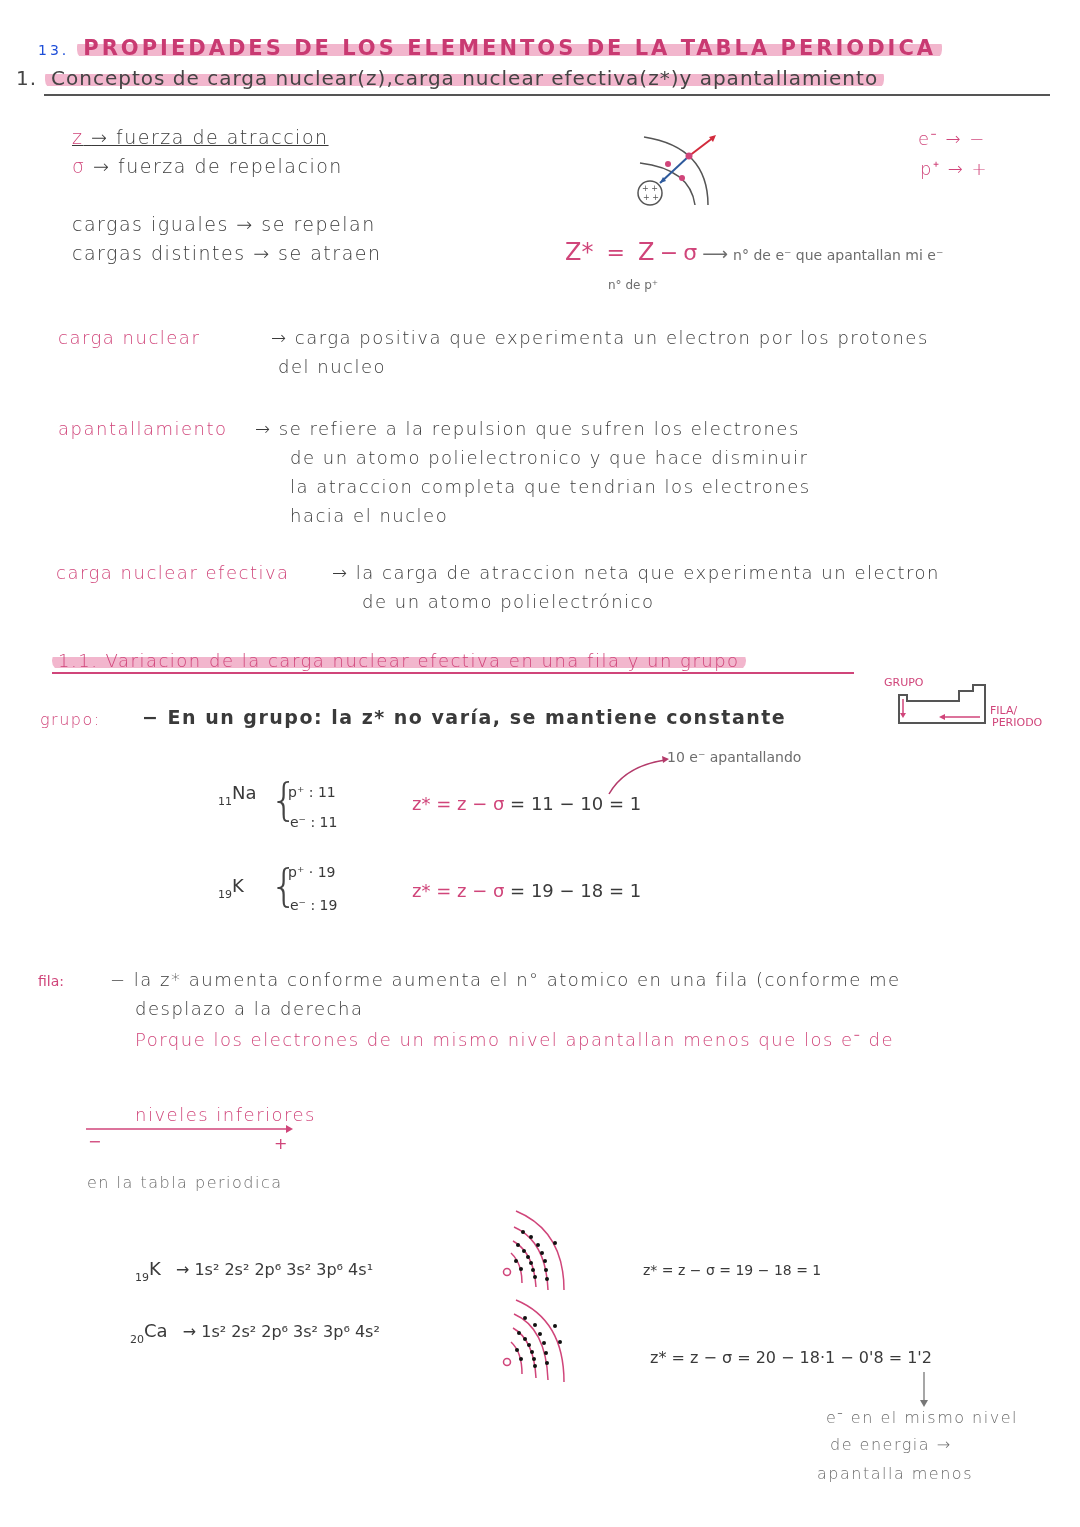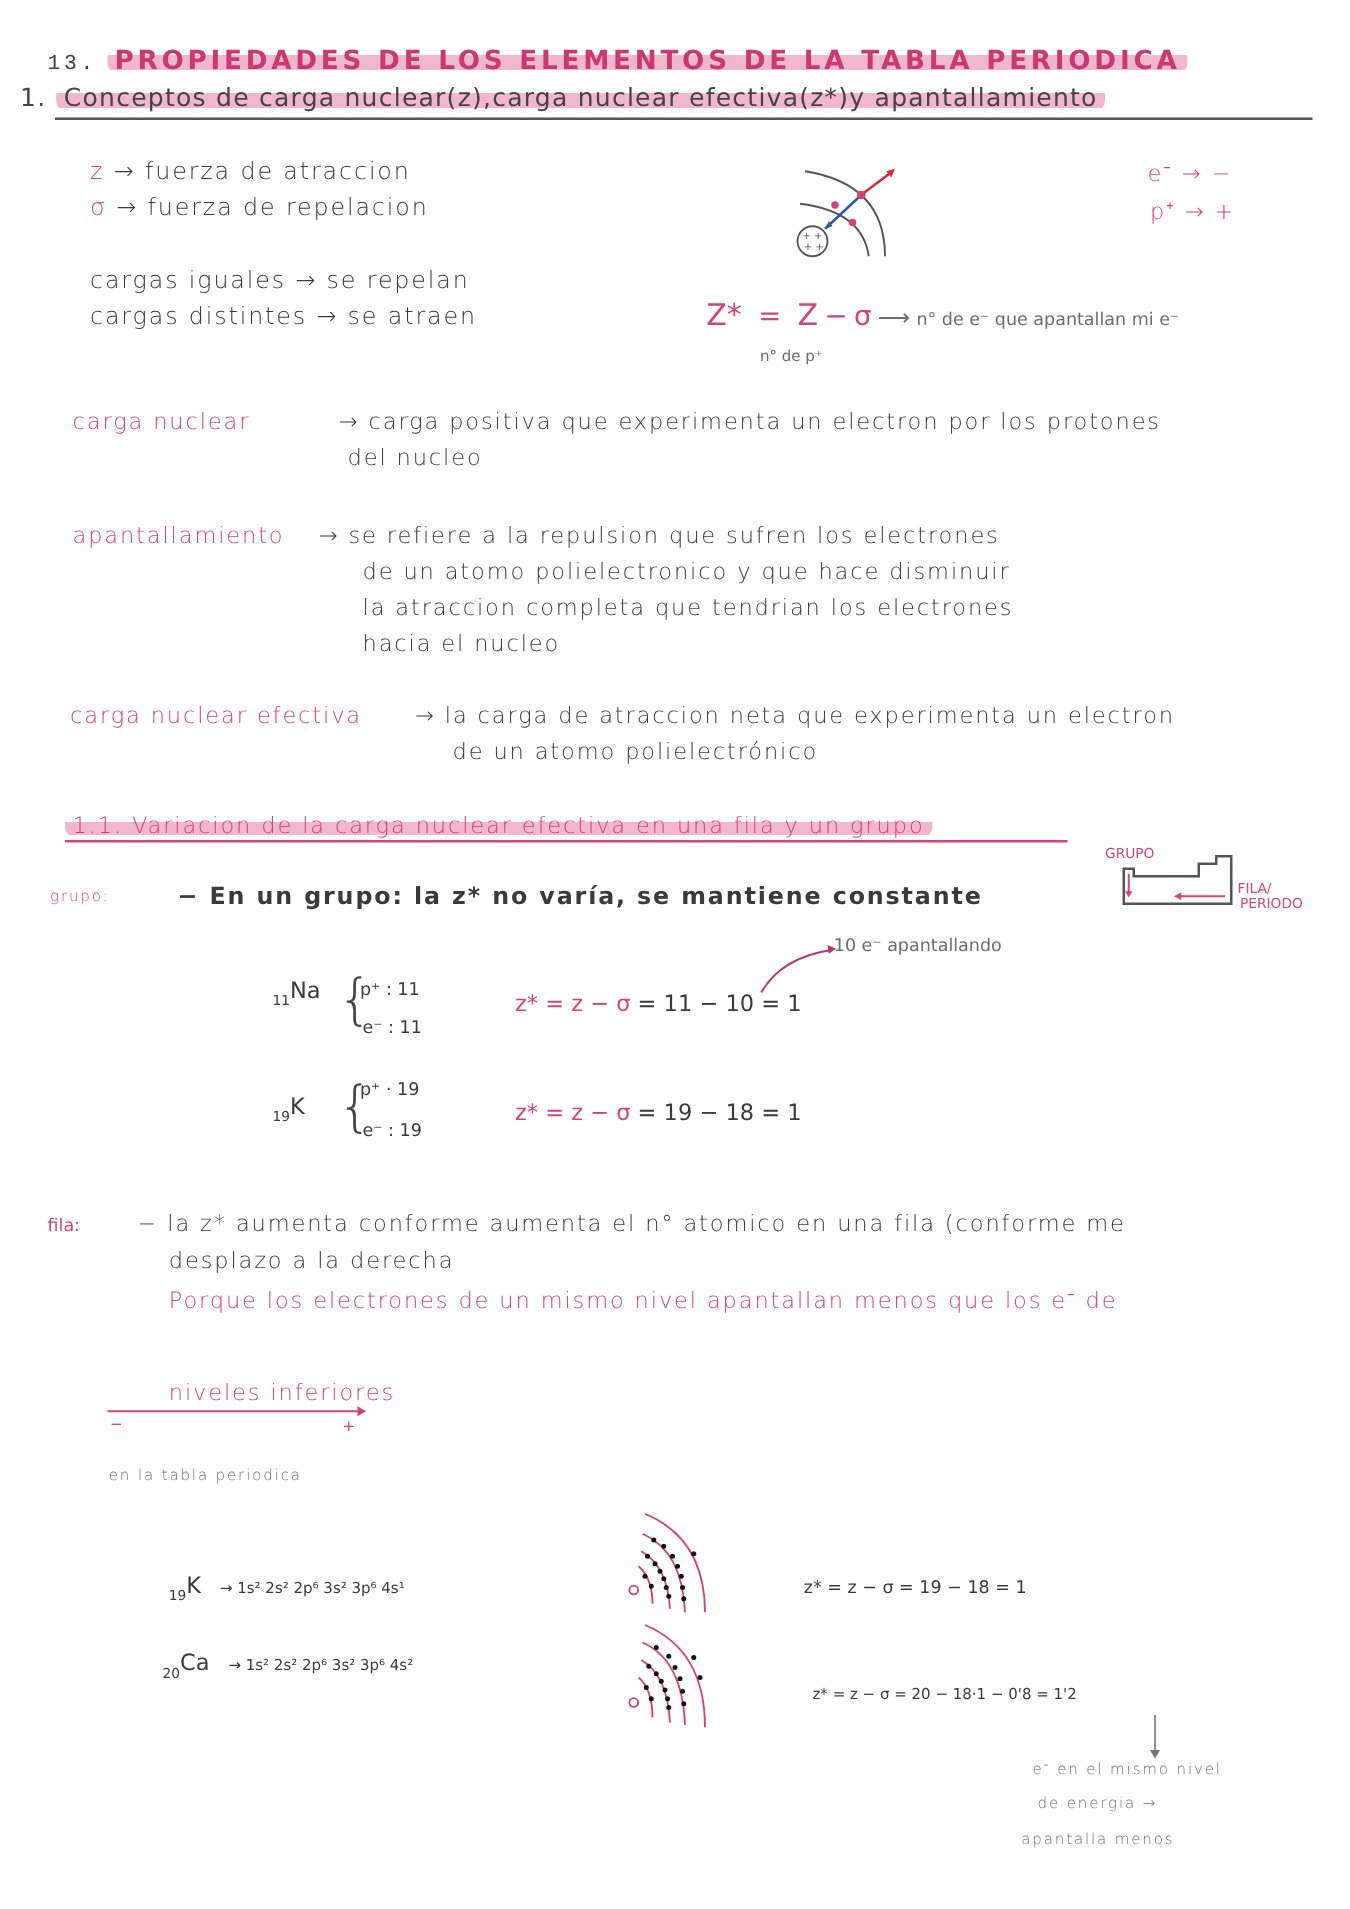--- a/index.html
+++ b/index.html
@@ -3,45 +3,45 @@
 <meta charset="utf-8">
 <style>
   html, body { margin: 0; padding: 0; background: #ffffff; }
   body { width: 1080px; height: 1527px; position: relative; overflow: hidden;
          font-family: "DejaVu Sans", sans-serif; color: #3a3a3a; }
   .abs { position: absolute; white-space: nowrap; }
   .pink { color: #d0457a; }
   .light { color: #6d6d6d; }
   .hand { font-family: "DejaVu Sans", sans-serif; letter-spacing: 1.5px; font-weight: 300; }
   .title { font-size: 21px; letter-spacing: 3px; color: #c93a72; font-weight: 600; }
-  .title-num { color: #404040; font-size: 17px; margin-right: 8px; font-weight: 400; font-family: Liberation Mono, monospace; }
+  .title-num { color: #1d4ed8; font-size: 14px; margin-right: 8px; font-weight: 400; }
   .hl { background: linear-gradient(transparent 35%, #f2b6cd 35%, #f2b6cd 85%, transparent 85%); border-radius: 10px; padding: 0 6px; }
   .subtitle { font-size: 20px; color: #444; letter-spacing: 1px; }
   .rule { position: absolute; height: 2px; background: #555; }
   .pink-rule { position: absolute; height: 2px; background: #d0457a; }
   .t19 { font-size: 19px; }
   .t18 { font-size: 18px; }
-  .t16 { font-size: 12px; }
+  .t16 { font-size: 16px; }
   .t14 { font-size: 14px; }
   .t12 { font-size: 12px; }
   .t11 { font-size: 11px; }
   .brace { font-size: 44px; font-weight: 200; color: #444; line-height: 1; }
 </style>
 </head>
 <body>
 
 <div class="abs title" style="left:38px; top:36px;">
   <span class="title-num">13.</span><span class="hl">PROPIEDADES DE LOS ELEMENTOS DE LA TABLA PERIODICA</span>
 </div>
 <div class="abs subtitle" style="left:16px; top:66px;">
   <span style="margin-right:8px;">1.</span><span class="hl">Conceptos de carga nuclear(z),carga nuclear efectiva(z*)y apantallamiento</span>
 </div>
 <div class="rule" style="left:44px; top:94px; width:1006px;"></div>
 
-<div class="abs t19 hand" style="left:72px; top:126px;">
+<div class="abs t19 hand" style="left:72px; top:126px;text-decoration:underline;">
   <span class="pink">z</span>
   <span>→ fuerza de atraccion</span>
 </div>
 <div class="abs t19 hand" style="left:72px; top:155px;">
   <span class="pink">σ</span>
   <span>→ fuerza de repelacion</span>
 </div>
 <div class="abs t19 hand" style="left:72px; top:213px;">cargas iguales → se repelan</div>
 <div class="abs t19 hand" style="left:72px; top:242px;">cargas distintes → se atraen</div>
 

